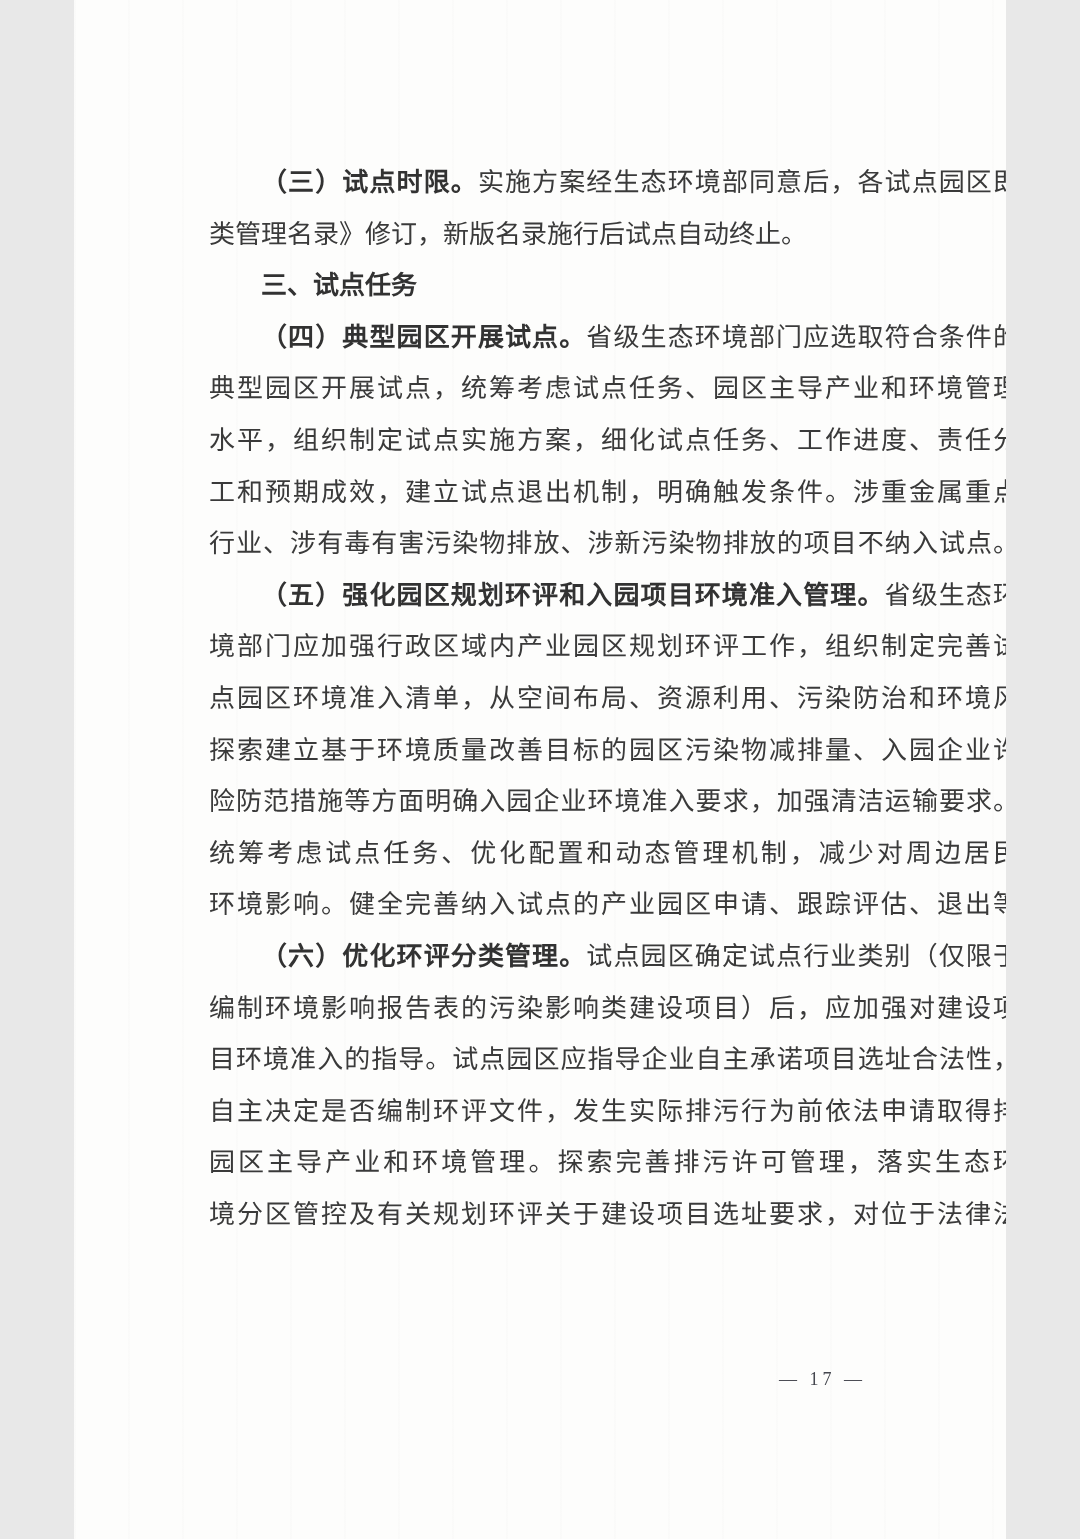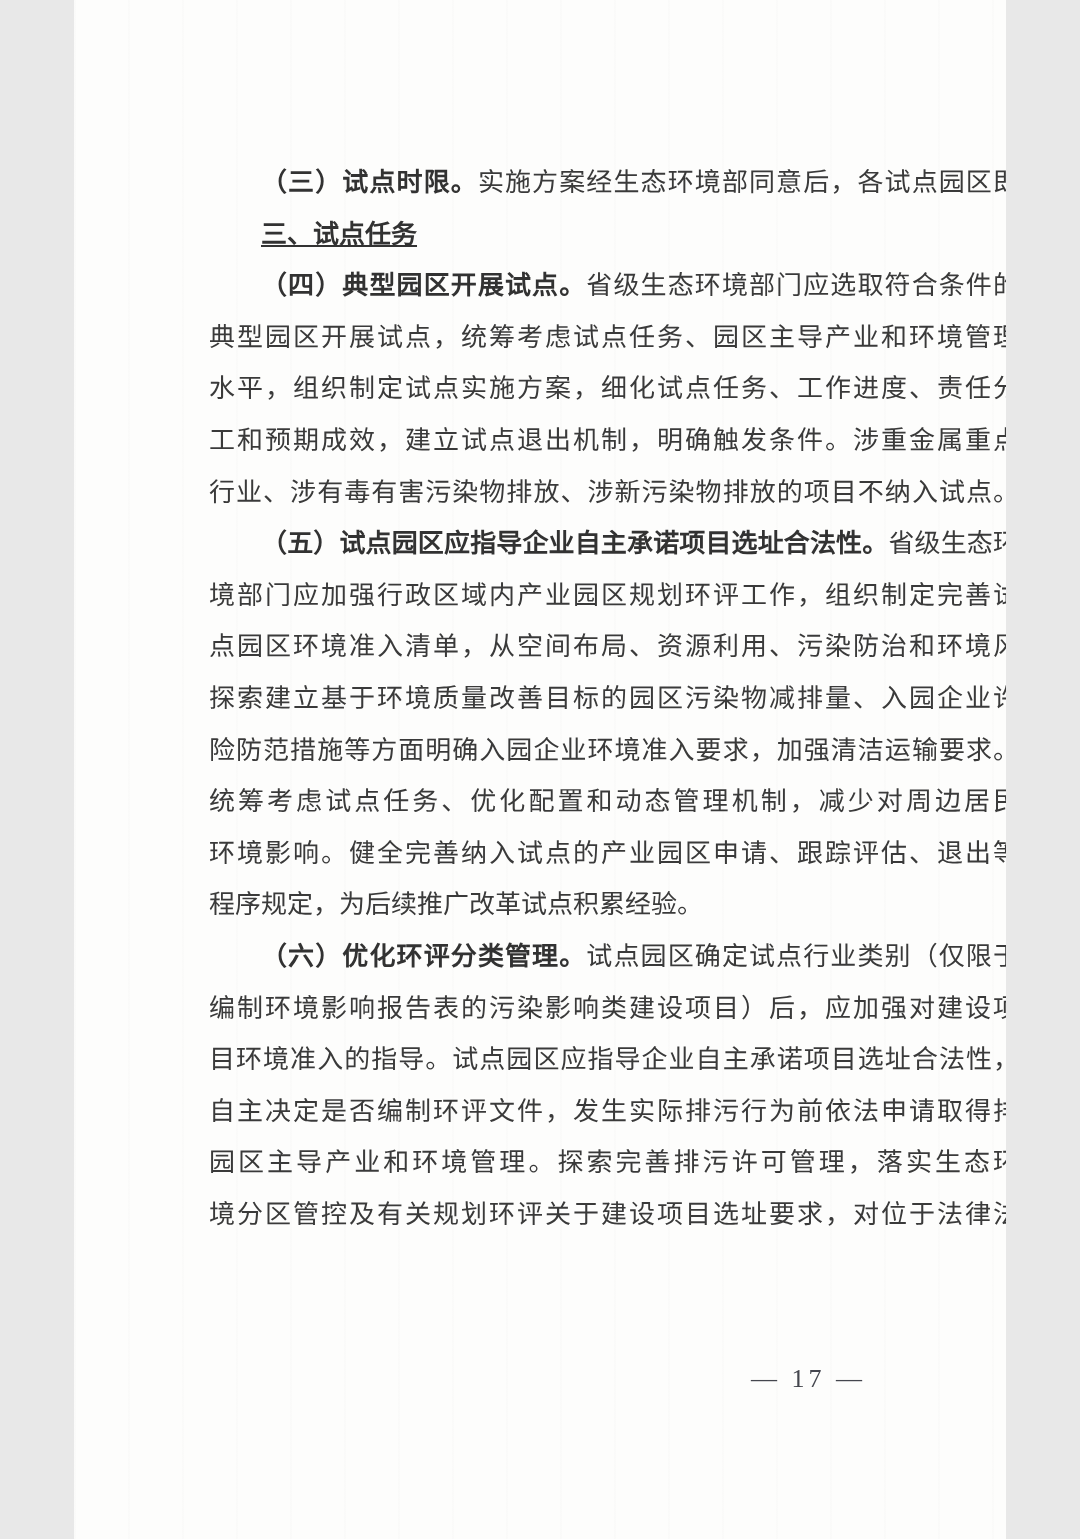--- a/index.html
+++ b/index.html
@@ -43,52 +43,51 @@
   .line.indent {
     padding-left: 52px;
   }
   .line .bold {
     font-weight: 700;
     color: #323232;
   }
   .line.heading {
     font-weight: 700;
     color: #323232;
-    text-decoration: underline;
   }
   .page-footer {
     position: absolute;
     top: 1362px;
     right: 140px;
-    font-size: 26px;
+    font-size: 18px;
     line-height: 34px;
     letter-spacing: 4px;
     color: #44464e;
   }
 </style>
 </head>
 <body>
 
 <div class="page">
   <div class="doc-body">
       <div class="line indent fill"><span class="bold">（三）试点时限。</span><span>实施方案经生态环境部同意后，各试点园区即</span></div>
+      <div class="line"><span>类管理名录》修订，新版名录施行后试点自动终止。</span></div>
       <div class="line indent heading"><span class="bold">三、试点任务</span></div>
       <div class="line indent fill"><span class="bold">（四）典型园区开展试点。</span><span>省级生态环境部门应选取符合条件的</span></div>
       <div class="line fill"><span>典型园区开展试点，统筹考虑试点任务、园区主导产业和环境管理</span></div>
       <div class="line fill"><span>水平，组织制定试点实施方案，细化试点任务、工作进度、责任分</span></div>
       <div class="line fill"><span>工和预期成效，建立试点退出机制，明确触发条件。涉重金属重点</span></div>
       <div class="line fill"><span>行业、涉有毒有害污染物排放、涉新污染物排放的项目不纳入试点。</span></div>
-      <div class="line indent fill"><span class="bold">（五）试点园区应指导企业自主承诺项目选址合法性。</span><span>省级生态环</span></div>
+      <div class="line indent fill"><span class="bold">（五）强化园区规划环评和入园项目环境准入管理。</span><span>省级生态环</span></div>
       <div class="line fill"><span>境部门应加强行政区域内产业园区规划环评工作，组织制定完善试</span></div>
       <div class="line fill"><span>点园区环境准入清单，从空间布局、资源利用、污染防治和环境风</span></div>
       <div class="line fill"><span>探索建立基于环境质量改善目标的园区污染物减排量、入园企业许</span></div>
       <div class="line fill"><span>险防范措施等方面明确入园企业环境准入要求，加强清洁运输要求。</span></div>
       <div class="line fill"><span>统筹考虑试点任务、优化配置和动态管理机制，减少对周边居民</span></div>
       <div class="line fill"><span>环境影响。健全完善纳入试点的产业园区申请、跟踪评估、退出等</span></div>
-      <div class="line"><span>程序规定，为后续推广改革试点积累经验。</span></div>
       <div class="line indent fill"><span class="bold">（六）优化环评分类管理。</span><span>试点园区确定试点行业类别（仅限于</span></div>
       <div class="line fill"><span>编制环境影响报告表的污染影响类建设项目）后，应加强对建设项</span></div>
       <div class="line fill"><span>目环境准入的指导。试点园区应指导企业自主承诺项目选址合法性，</span></div>
       <div class="line fill"><span>自主决定是否编制环评文件，发生实际排污行为前依法申请取得排</span></div>
       <div class="line fill"><span>园区主导产业和环境管理。探索完善排污许可管理，落实生态环</span></div>
       <div class="line fill"><span>境分区管控及有关规划环评关于建设项目选址要求，对位于法律法</span></div>
     </div>
   <div class="page-footer">— 17 —</div>
 </div>
 

